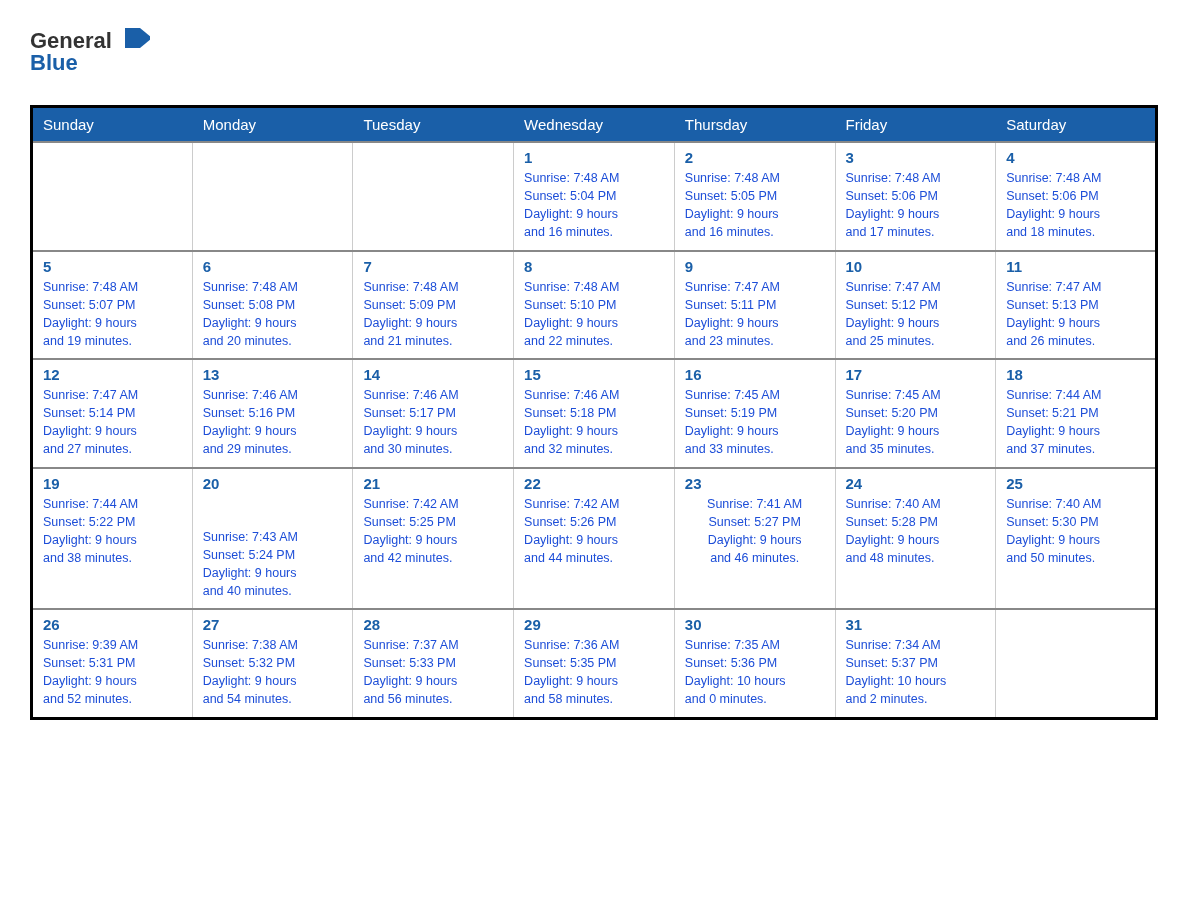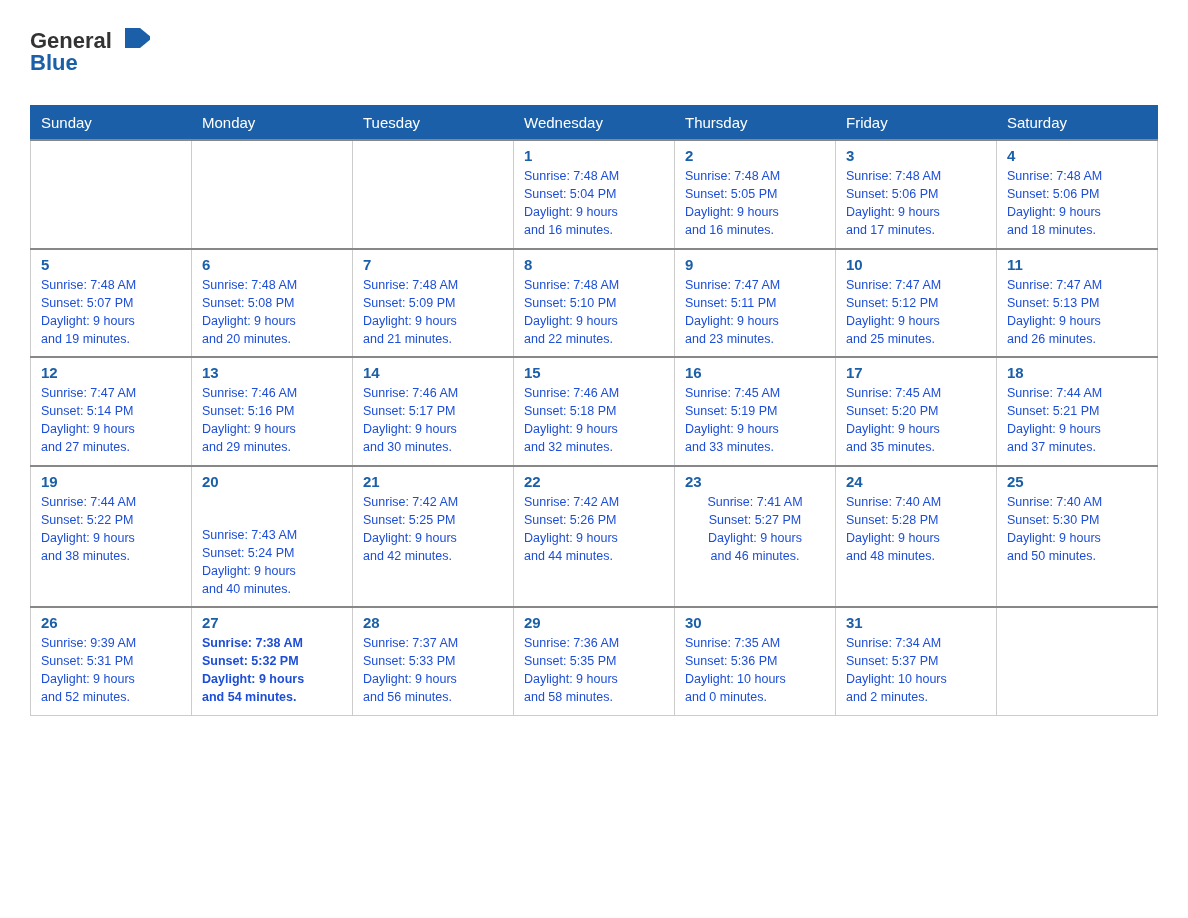--- a/index.html
+++ b/index.html
@@ -31,21 +31,21 @@
       line-height: 1.1;
     }
     .location {
       font-size: 20px;
       color: #444;
       margin-top: 4px;
     }
     .calendar {
       width: 100%;
       border-collapse: collapse;
-      border: 1px solid #000000;
+      border: 3px solid #000000;
     }
     .calendar th {
       background-color: #1a5fa8;
       color: #fff;
       font-size: 15px;
       font-weight: normal;
       padding: 8px 10px;
       text-align: left;
       border: 1px solid #1a5fa8;
     }
@@ -302,21 +302,21 @@
       <tr class="week-row">
         <td>
           <span class="day-number">26</span>
           <div class="day-info" style="white-space: pre-line;">Sunrise: 9:39 AM
 Sunset: 5:31 PM
 Daylight: 9 hours
 and 52 minutes.</div>
         </td>
         <td>
           <span class="day-number">27</span>
-          <div class="day-info" style="white-space: pre-line; font-weight: bold;">Sunrise: 7:38 AM
+          <div class="day-info" style="white-space: pre-line;">Sunrise: 7:38 AM
 Sunset: 5:32 PM
 Daylight: 9 hours
 and 54 minutes.</div>
         </td>
         <td>
           <span class="day-number">28</span>
           <div class="day-info" style="white-space: pre-line;">Sunrise: 7:37 AM
 Sunset: 5:33 PM
 Daylight: 9 hours
 and 56 minutes.</div>

